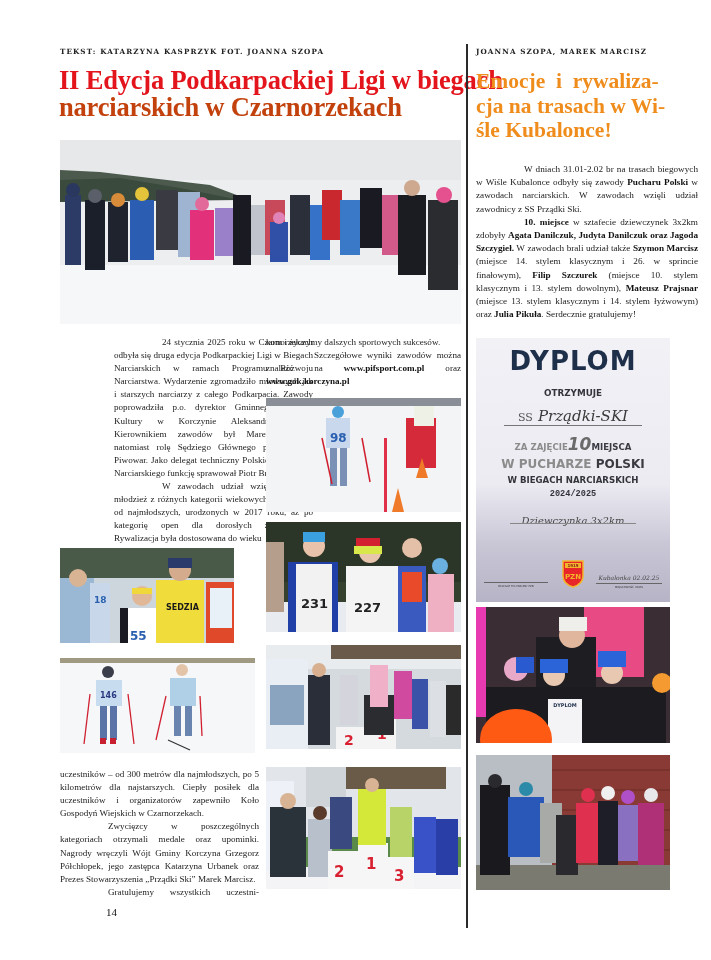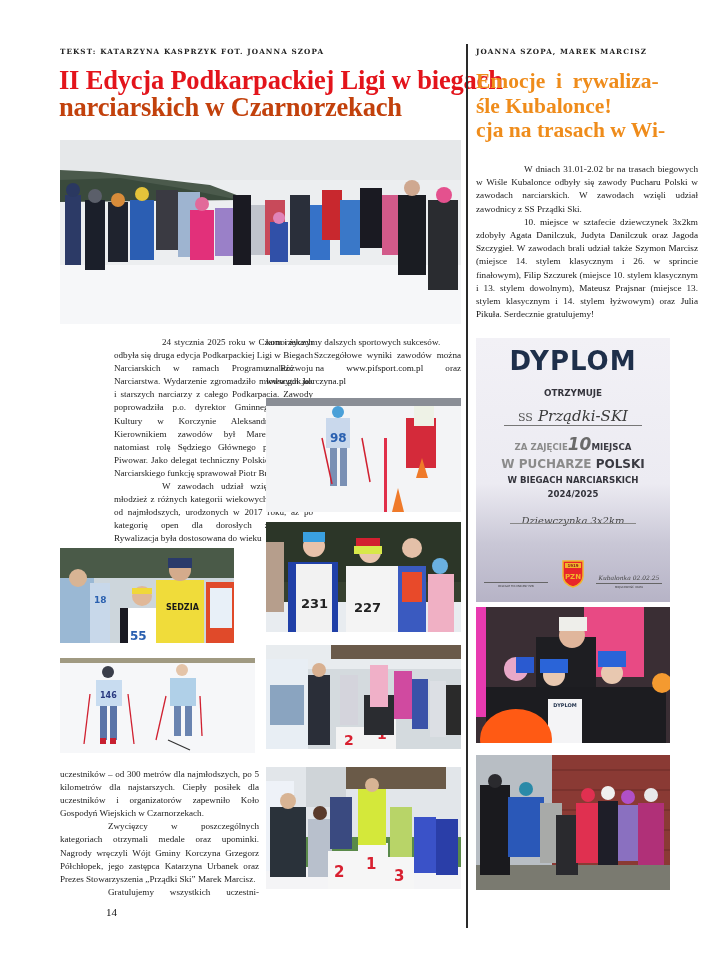--- a/index.html
+++ b/index.html
@@ -11,21 +11,21 @@
   .title-left { font-family: "Liberation Serif", serif; font-weight: bold; font-size: 26.5px; line-height: 27px; letter-spacing: -0.2px; white-space: nowrap; }
   .title-left .red { color: #e3141b; display: block; }
   .title-left .black { color: #c2410c; display: block; }
   .title-right { font-family: "Liberation Serif", serif; font-weight: bold; font-size: 21.5px; line-height: 24.5px; color: #ef8c1b; }
 
   .divider { background: #2a2a2a; width: 1.5px; }
 
   .body-text { font-family: "Liberation Serif", serif; font-size: 9.1px; line-height: 13.1px; text-align: justify; color: #222; hyphens: manual; }
   .body-text p { text-indent: 0; }
   .body-text .indent { text-indent: 48px; }
-  .body-text b { font-weight: normal; color: #111; }
+  .body-text b { font-weight: bold; color: #111; }
 
   .photo { overflow: hidden; background: #ddd; }
   .page-num { font-family: "Liberation Serif", serif; font-weight: normal; font-size: 11px; color: #111; }
 
   
   .diploma { background: linear-gradient(180deg, #f2f1f6 0%, #ecebf2 55%, #c9c7d6 78%, #b6b3c6 100%); text-align: center; overflow: hidden; }
   .diploma .dyplom { font-family: "DejaVu Sans", sans-serif; font-weight: bold; font-size: 26px; color: #1e2f4a; letter-spacing: 1px; margin-top: 8px; }
   .diploma .line { font-family: "DejaVu Sans", sans-serif; font-size: 8.5px; color: #4b4b55; font-weight: bold; }
   .diploma .line.gray { color: #8b8b8b; }
   .diploma .line.dark { color: #34343c; }
@@ -38,22 +38,22 @@
 <div class="abs title-left" style="left:59px; top:67px;">
   <span class="red">II Edycja Podkarpackiej Ligi w biegach</span>
   <span class="black">narciarskich w Czarnorzekach</span>
 </div>
 
 <div class="abs divider" style="left:466px; top:44px; height:884px;"></div>
 
 <div class="abs byline" style="left:476px; top:47px;">JOANNA SZOPA, MAREK MARCISZ</div>
 <div class="abs title-right" style="left:476px; top:69px; width:222px;">
   <div style="white-space:pre;">Emocje  i  rywaliza-</div>
+  <div>cja na trasach w Wi-</div>
   <div>śle Kubalonce!</div>
-  <div>cja na trasach w Wi-</div>
 </div>
 
 <div class="abs photo" style="left:60px; top:140px; width:401px; height:184px;">
   <svg width="401" height="184" viewBox="0 0 401 184">
     <rect width="401" height="184" fill="#eceef0"></rect>
     <rect y="0" width="401" height="40" fill="#e6e8ea"></rect>
     <path d="M0 30 L40 32 L90 38 L150 45 L190 60 L0 60 Z" fill="#4b5a4c"></path>
     <path d="M0 40 L60 38 L120 48 L180 60 L0 62 Z" fill="#3a4a3c"></path>
     <rect y="125" width="401" height="59" fill="#f6f7f9"></rect>
 
@@ -259,21 +259,21 @@
   <div style="margin-top:8px; height:22px; position:relative;">
     <span class="hand" style="font-size:11px; font-style:normal; color:#555;">SS</span>
     <span class="hand" style="font-size:15px; color:#3a3a3a;">Prządki-SKI</span>
     <div style="position:absolute; left:28px; right:28px; bottom:2px; height:1px; background:#777;"></div>
   </div>
   <div class="line gray" style="margin-top:6px; font-size:8.6px;">
     <span>ZA ZAJĘCIE</span><span style="font-size:17px; font-style:italic; color:#6a6a6a;">10</span><span class="dark" style="color:#3a3a42;">MIEJSCA</span>
   </div>
   <div class="line gray" style="margin-top:3px; font-size:12px;"><span>W PUCHARZE </span><span style="color:#3a3a42;">POLSKI</span></div>
   <div class="line dark" style="margin-top:4px; font-size:8.6px;">W BIEGACH NARCIARSKICH</div>
-  <div class="line dark" style="margin-top:4px; font-size:8.6px;">2024/2025</div>
+  <div class="line dark" style="margin-top:4px; font-size:8.6px;font-family:Liberation Mono, monospace;">2024/2025</div>
   <div style="margin-top:10px; position:relative; height:16px;">
     <span class="hand" style="font-size:10px;">Dziewczynka 3x2km</span>
     <div style="position:absolute; left:34px; right:34px; bottom:1px; height:1px; background:#888;"></div>
   </div>
 
   <div style="position:absolute; left:86px; top:222px; width:22px; height:28px;">
     <svg width="22" height="28" viewBox="0 0 22 28">
       <path d="M1 1 H21 V16 Q21 24 11 27 Q1 24 1 16 Z" fill="#e8262a" stroke="#f2b62a" stroke-width="1.5"></path>
       <rect x="3" y="3" width="16" height="5" fill="#f2b62a"></rect>
       <text x="11" y="7.2" text-anchor="middle" font-family="DejaVu Sans, sans-serif" font-size="4" font-weight="bold" fill="#8a1a1a">1919</text>

